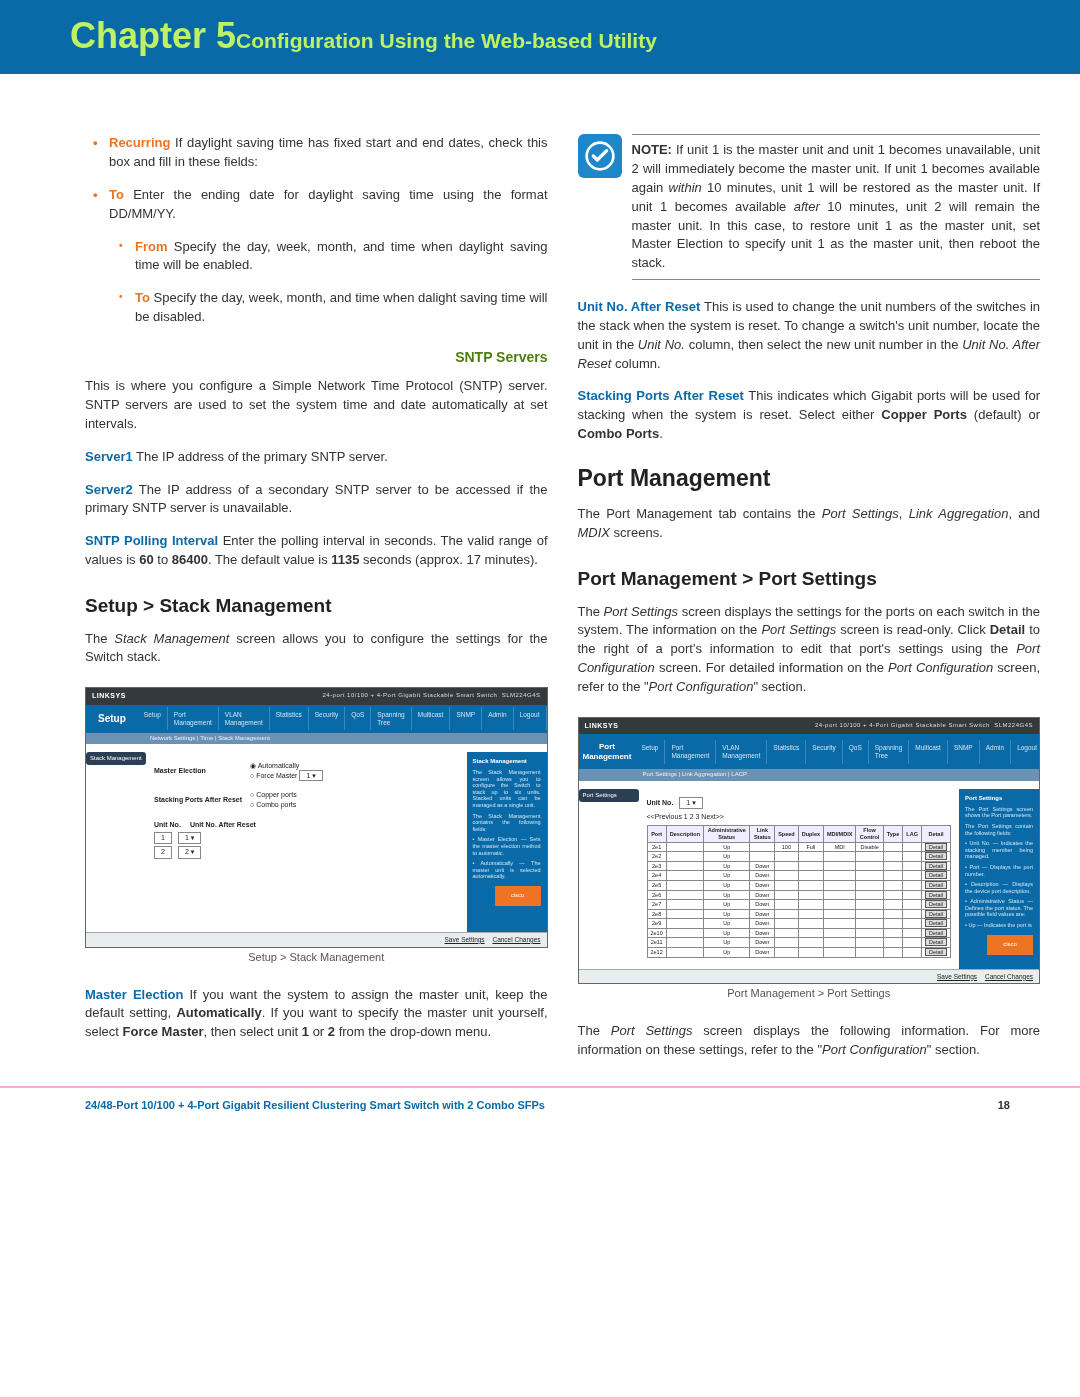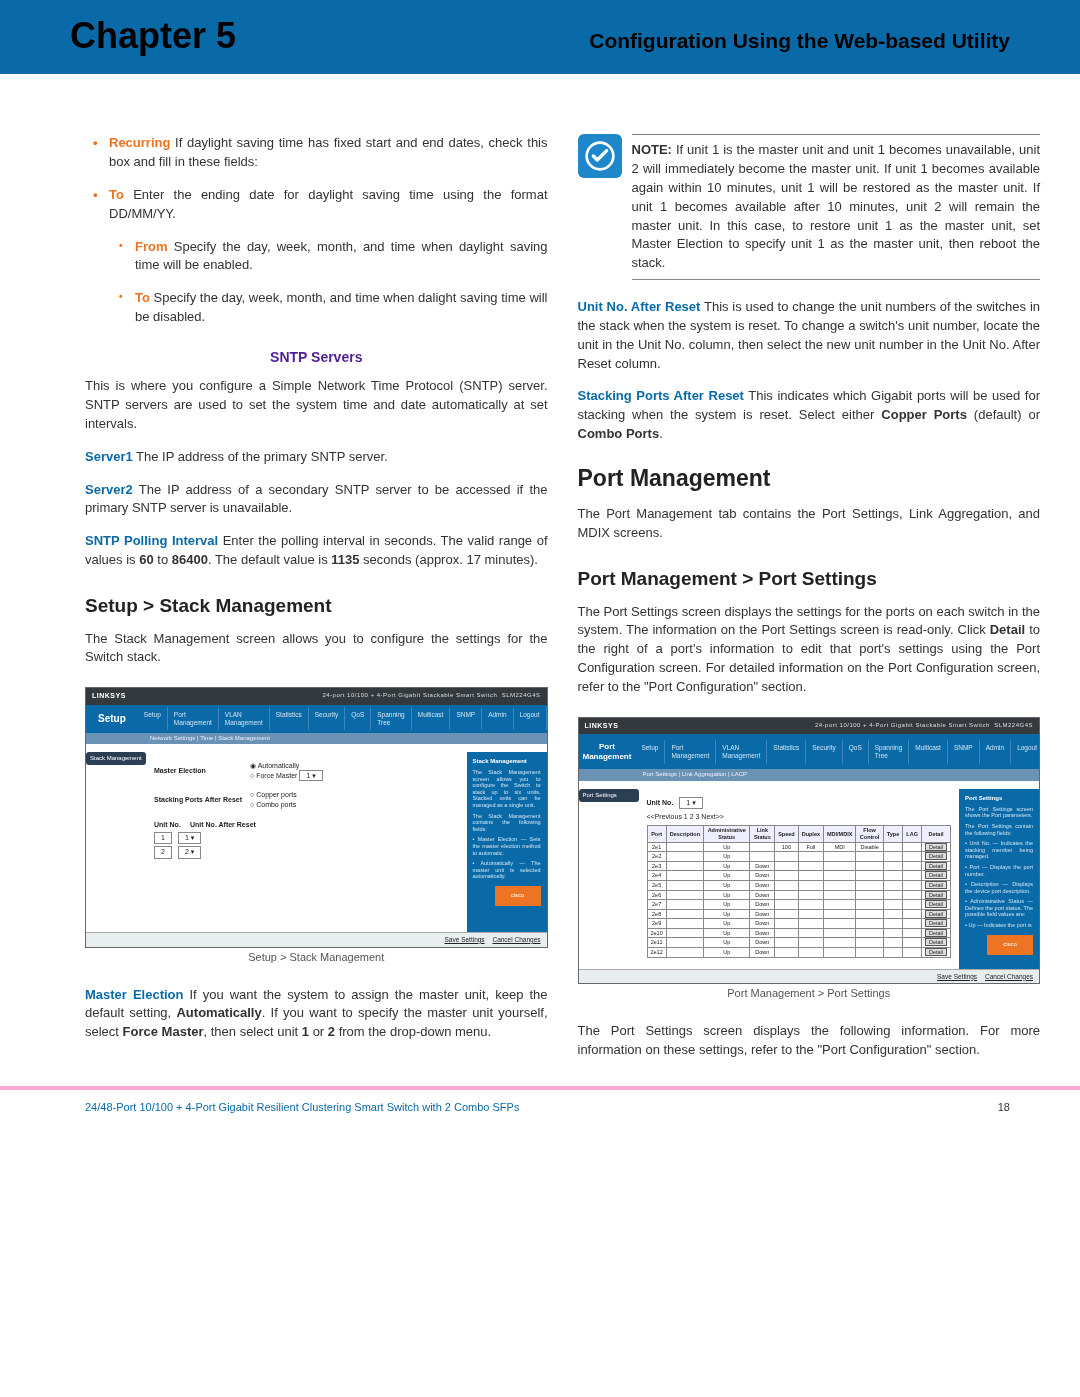--- a/index.html
+++ b/index.html
@@ -7,24 +7,23 @@
     font-family: "Myriad Pro", "Segoe UI", Arial, sans-serif;
     font-size: 13px;
     line-height: 1.45;
     color: #333;
     background: #fff;
     width: 1080px;
     margin: 0 auto;
   }
   .header {
     background: #0a6aa8;
-    color: #000000;
+    color: #bef264;
     padding: 10px 70px 12px 70px;
     display: flex;
-    justify-content: space-between;
     align-items: baseline;
   }
   .header-left {
     font-size: 36px;
     font-weight: 700;
   }
   .header-right {
     font-size: 21px;
     font-weight: 700;
   }
@@ -40,26 +39,26 @@
     flex-direction: column;
     gap: 8px;
   }
   .col p { margin-bottom: 6px; }
   .term { color: #ed7422; font-weight: 700; }
   .blue-term { color: #0a6aa8; font-weight: 700; }
   .bullet-lvl1 { margin-left: 14px; position: relative; padding-left: 10px; }
   .bullet-lvl1::before { content: "•"; color: #ed7422; position: absolute; left: -6px; font-weight: 700; }
   .bullet-lvl2 { margin-left: 40px; position: relative; padding-left: 10px; }
   .bullet-lvl2::before { content: "•"; color: #ed7422; position: absolute; left: -6px; font-weight: 700; font-size: 10px; top:1px;}
-  .h3 { font-size: 14px; font-weight: 700; color: #4c1d95; margin-top: 6px; margin-bottom: 2px; text-align: center;}
+  .h3 { font-size: 14px; font-weight: 700; color: #4d7c0f; margin-top: 6px; margin-bottom: 2px; text-align: right;}
   .h2 { font-size: 19px; font-weight: 700; color: #222; margin-top: 8px; margin-bottom: 2px; text-align: left;}
   .h1big { font-size: 23px; font-weight: 700; color: #222; margin-top: 4px; margin-bottom: 2px; text-align: left;}
   .figure { margin: 6px 0 2px 0; }
   .figure-caption { text-align: center; font-size: 11px; color: #555; margin-top: 2px; margin-bottom: 10px;}
-  em, .italic { }
+  em, .italic { font-style: italic; }
   strong { font-weight: 700; }
   .notebox {
     display: flex;
     gap: 10px;
     align-items: flex-start;
     margin-bottom: 10px;
   }
   .noteicon {
     width: 44px; height: 44px; flex: 0 0 44px;
     background: #1d87c9;
@@ -116,24 +115,24 @@
   .mock-main .row { display:flex; align-items:center; gap:6px; margin:2px 0;}
   .mock-main .cell { border:1px solid #888; padding:1px 6px; min-width:12px; text-align:center; background:#fff;}
   
   .ps-table { border-collapse:collapse; font-size:5.5px; margin-top:4px;}
   .ps-table th, .ps-table td {
     border:1px solid #888; padding:1px 3px; text-align:center; background:#fff;
   }
   .ps-table th { background:#eef; font-weight:700; }
   .ps-btn { border:1px solid #555; padding:0 3px; background:#ddd; font-size:5.5px;}
   .footer-line {
-    border-top:4px solid #f9a8d4;
+    border-top:2px solid #f9a8d4;
     padding:10px 70px 20px 85px;
     display:flex; justify-content:space-between;
-    font-size:11px; color:#0a6aa8; font-weight:400;
+    font-size:11px; color:#0a6aa8; font-weight:700;
   }
   .footer-line .pg { color:#333; }
 </style>
 </head>
 <body>
 
 <div class="header">
   <div class="header-left">Chapter 5</div>
   <div class="header-right">Configuration Using the Web-based Utility</div>
 </div>

